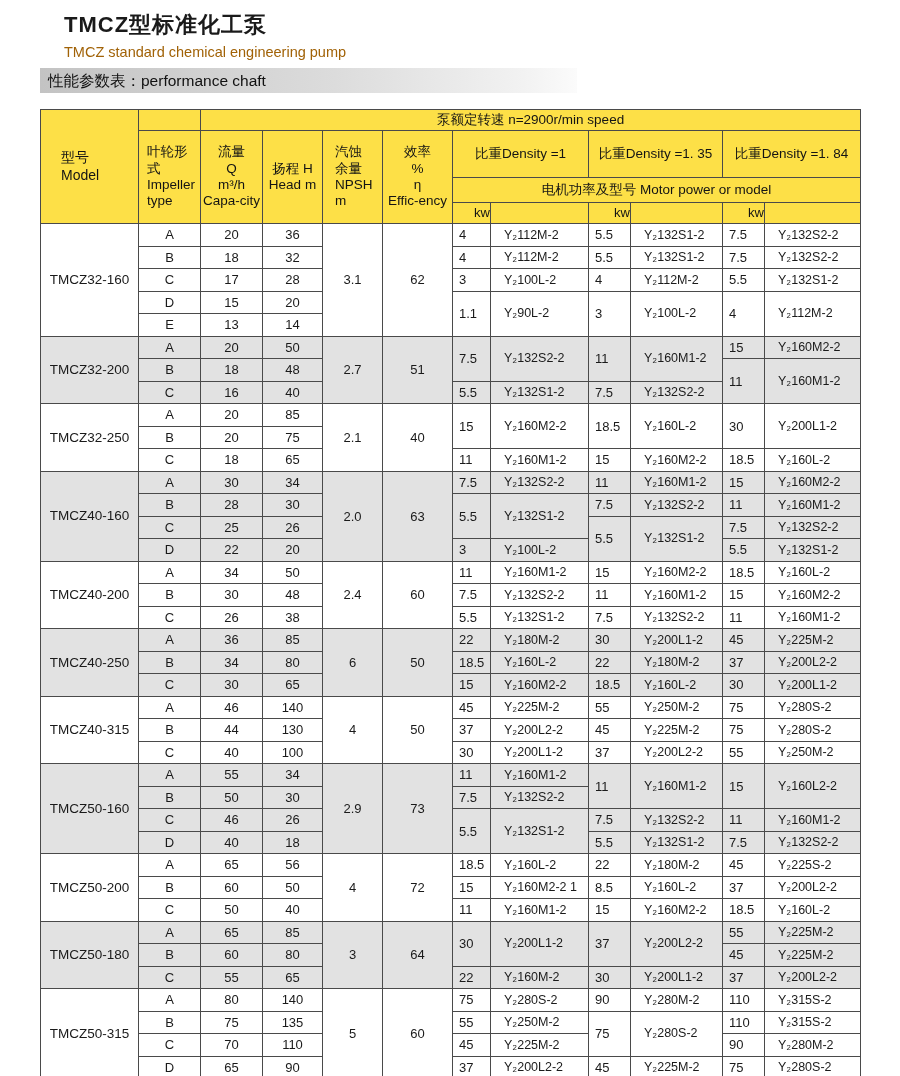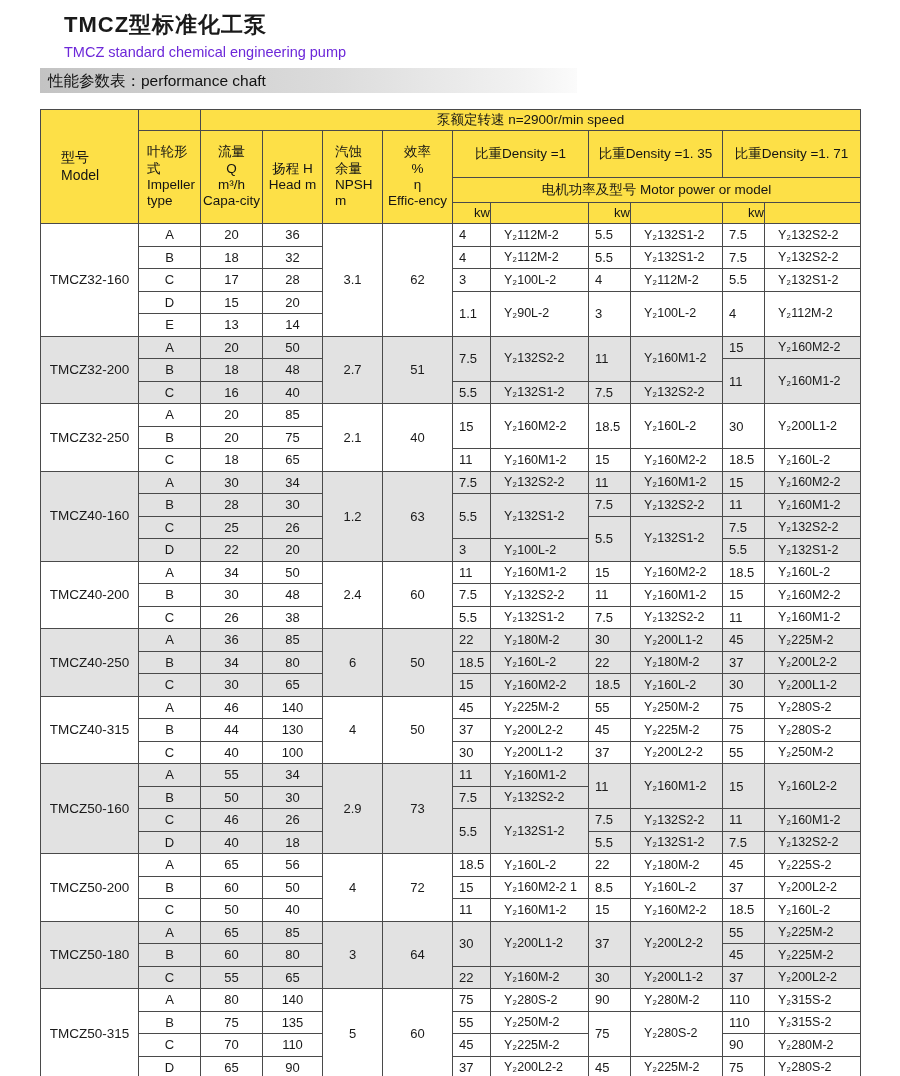--- a/index.html
+++ b/index.html
@@ -12,21 +12,21 @@
   }
   .title {
     margin: 10px 0 0 64px;
     font-size: 22px;
     font-weight: bold;
     letter-spacing: 1px;
   }
   .subtitle {
     margin: 4px 0 0 64px;
     font-size: 14.5px;
-    color: #6d28d9;
+    color: #a16207;
   }
   .banner {
     margin: 8px 0 0 40px;
     width: 537px; height: 25px;
     line-height: 25px;
     padding-left: 8px;
     box-sizing: border-box;
     background: linear-gradient(to right, #c3c3c3 0%, #dcdcdc 55%, #f2f2f2 90%, #fbfbfb 100%);
     font-size: 15.5px;
     color: #111;
@@ -116,21 +116,21 @@
         <th rowspan="3" class="th-npsh">汽蚀
 余量
 NPSH
 m</th>
         <th rowspan="3">效率
 %
 η
 Effic-ency</th>
         <th colspan="2">比重Density =1</th>
         <th colspan="2">比重Density =1. 35</th>
-        <th colspan="2">比重Density =1. 71</th>
+        <th colspan="2">比重Density =1. 84</th>
       </tr>
       <tr class="h-row3">
         <th colspan="6">电机功率及型号  Motor power or model</th>
       </tr>
       <tr class="h-row4">
         <th class="th-kw">kw</th>
         <th></th>
         <th class="th-kw">kw</th>
         <th></th>
         <th class="th-kw">kw</th>
@@ -248,21 +248,21 @@
           <td class="kw-col">15</td>
           <td class="motor-col">Y₂160M2-2</td>
           <td class="kw-col">18.5</td>
           <td class="motor-col">Y₂160L-2</td>
         </tr>
         <tr class="shaded">
           <td class="model-col" rowspan="4">TMCZ40-160</td>
           <td>A</td>
           <td>30</td>
           <td>34</td>
-          <td rowspan="4">1.2</td>
+          <td rowspan="4">2.0</td>
           <td rowspan="4">63</td>
           <td class="kw-col">7.5</td>
           <td class="motor-col">Y₂132S2-2</td>
           <td class="kw-col">11</td>
           <td class="motor-col">Y₂160M1-2</td>
           <td class="kw-col">15</td>
           <td class="motor-col">Y₂160M2-2</td>
         </tr>
         <tr class="shaded">
           <td>B</td>

